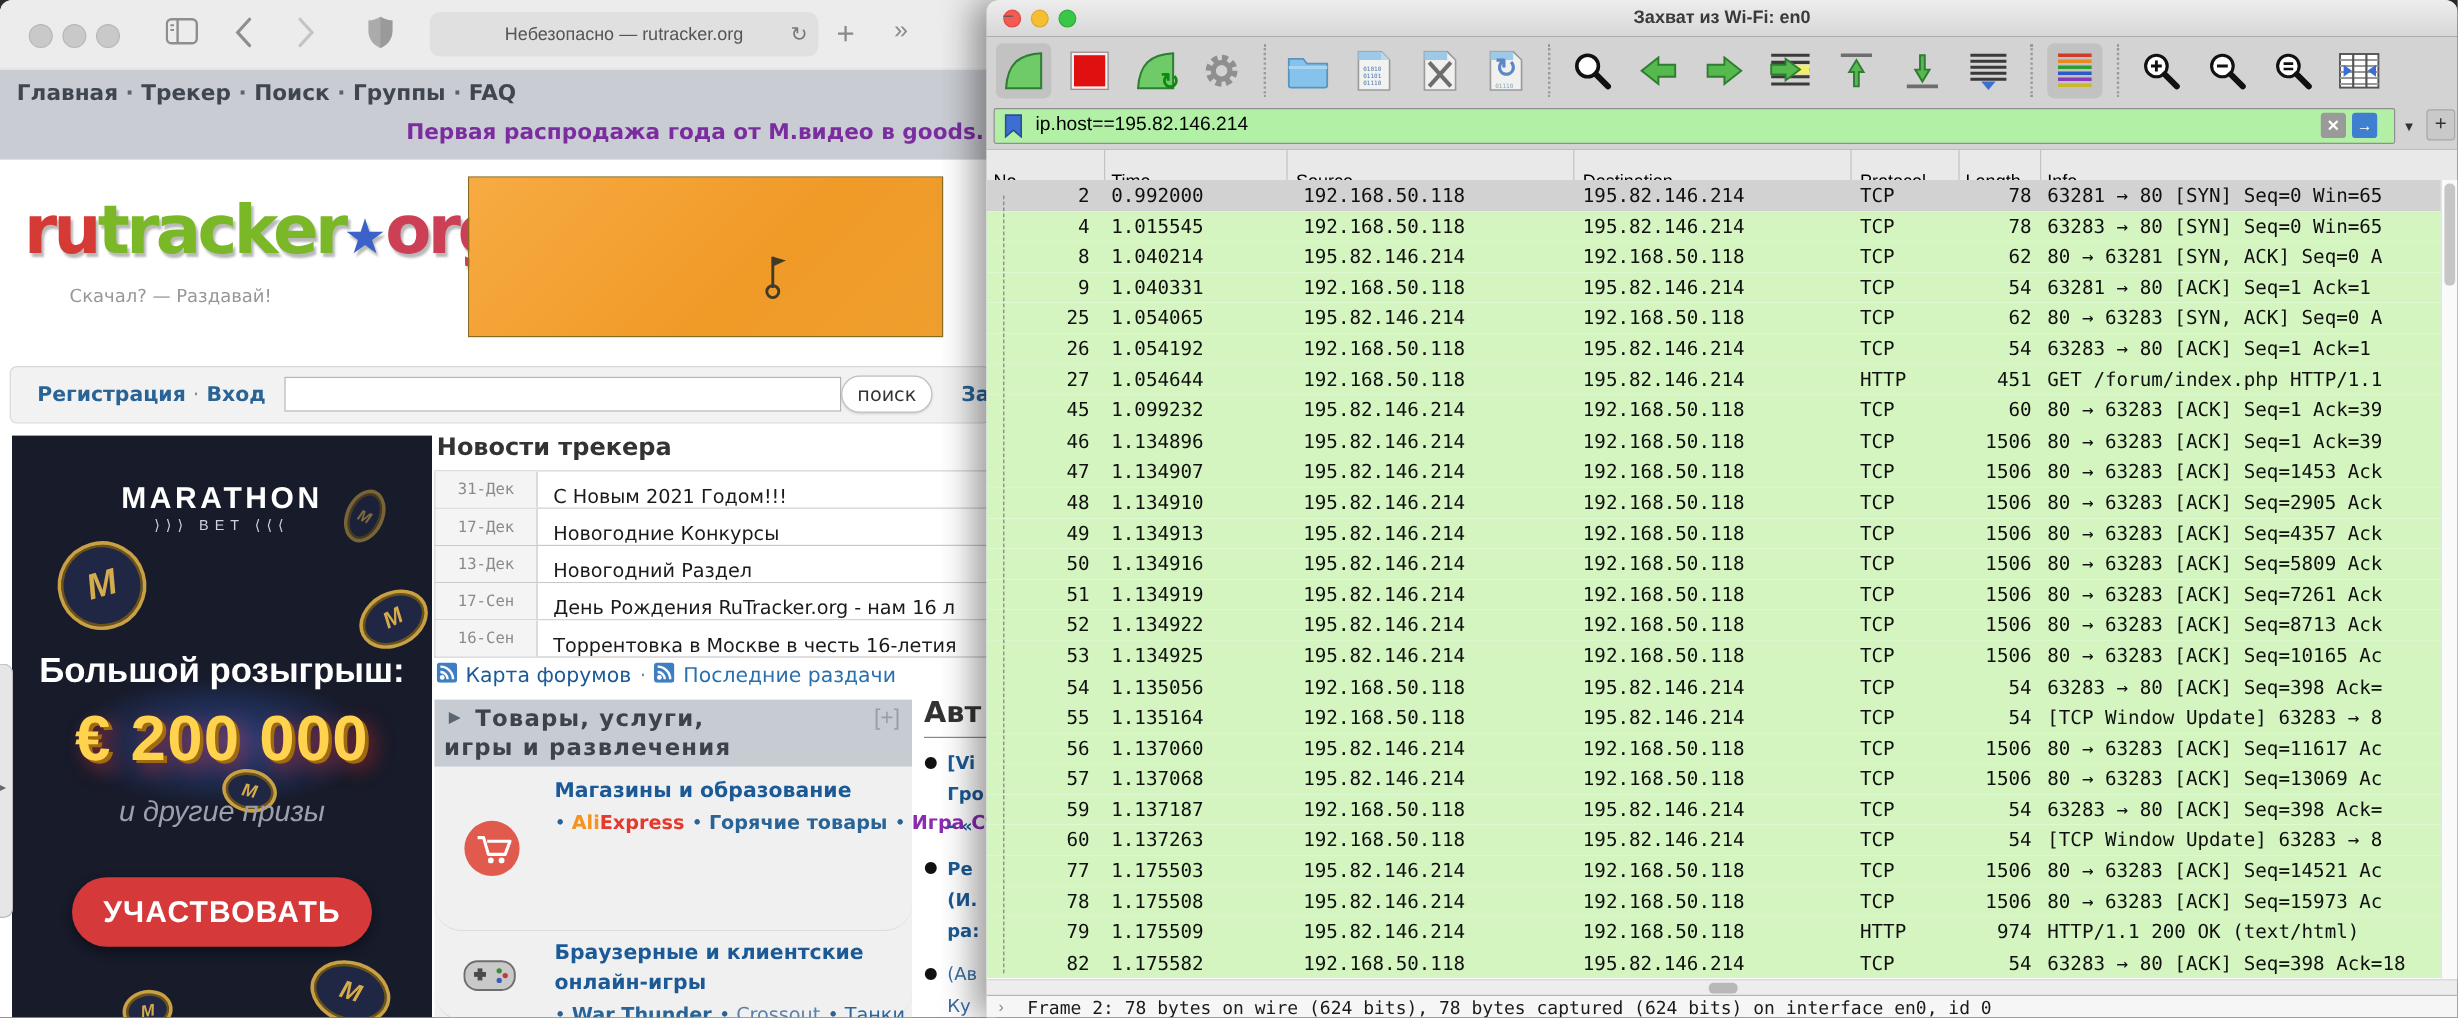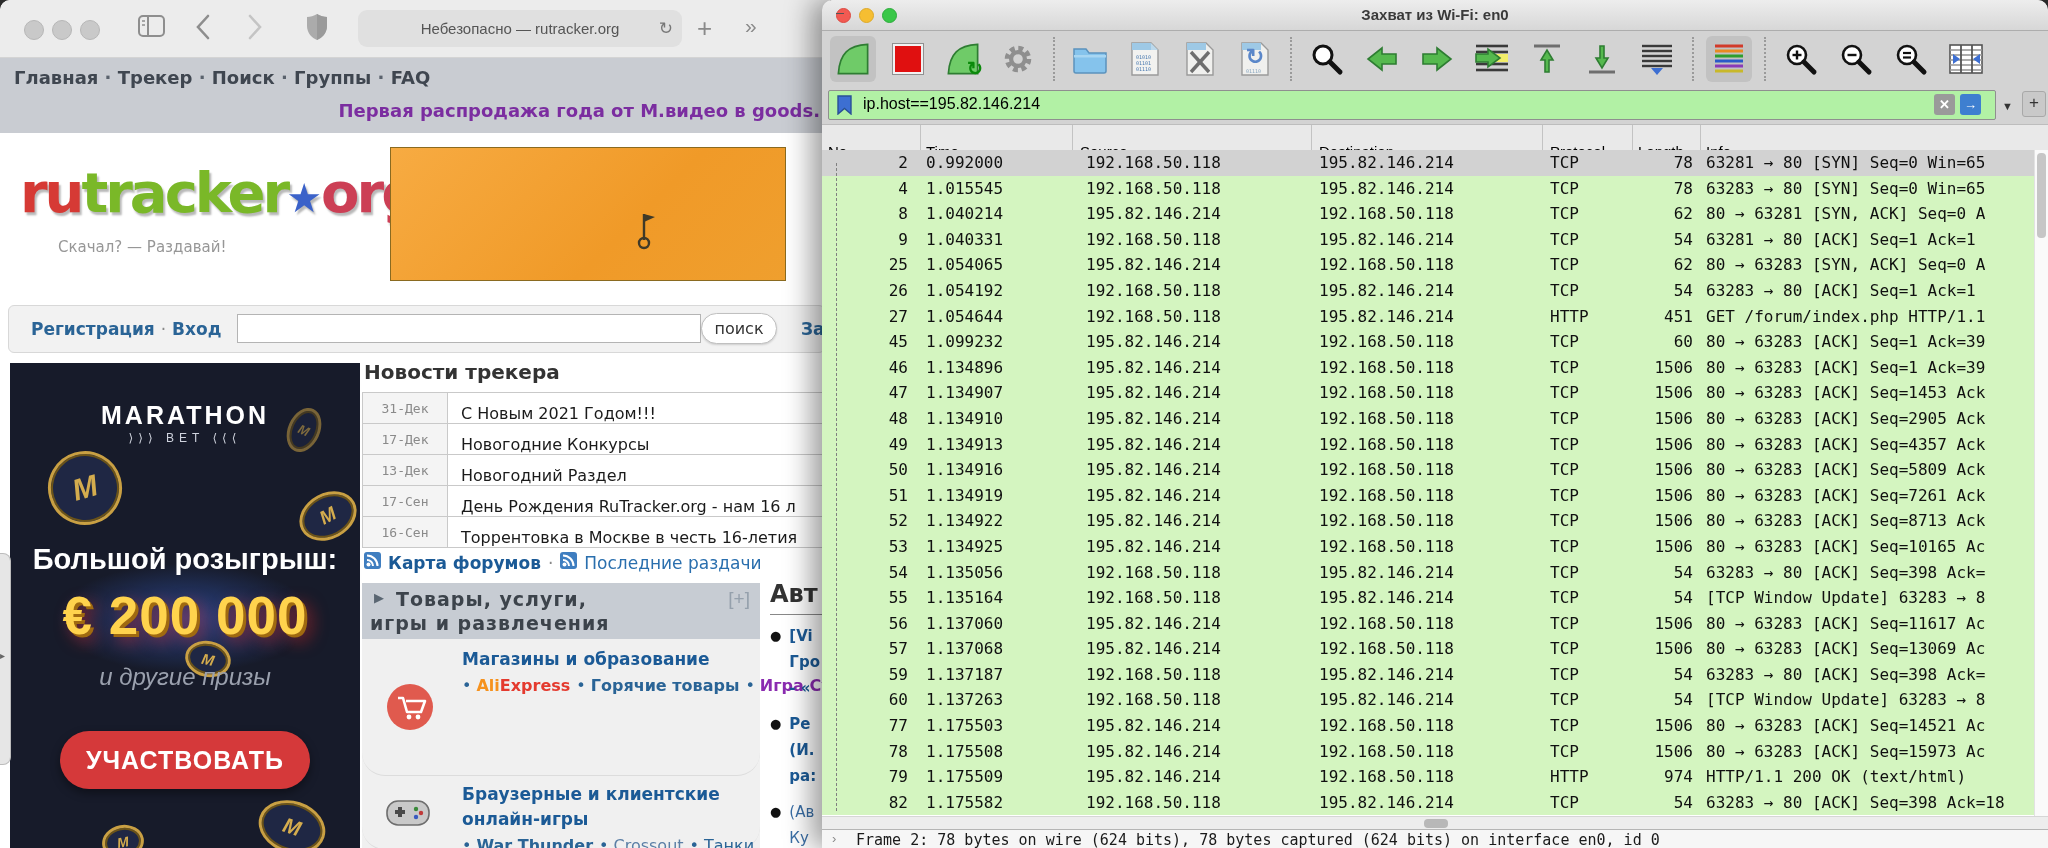--- a/index.html
+++ b/index.html
@@ -56,21 +56,21 @@
   .s-news{position:absolute;left:362px;top:392px;width:468px;border-top:1px solid #c9c9c9;}
   .news-row{height:30px;border-bottom:1px solid #c9c9c9;border-left:1px solid #c9c9c9;
             display:flex;align-items:flex-end;background:#fff;}
   .news-date{width:84px;flex:0 0 84px;height:100%;background:#f4f4f4;color:#8a8a8a;
              border-right:1px solid #c9c9c9;font-family:"DejaVu Sans Mono",monospace;
              font-size:13px;display:flex;align-items:center;justify-content:center;}
   .news-text{padding-left:13px;font-family:"DejaVu Sans",sans-serif;font-size:16px;
              color:#1a1a1a;white-space:nowrap;}
   .s-rsslinks{position:absolute;left:364px;top:552px;font-family:"DejaVu Sans",sans-serif;
               font-size:17px;color:#2a6fae;display:flex;align-items:center;gap:7px;}
-  .rss-bold{font-weight:bold;color:#1b5a96;}
+  .rss-bold{font-weight:normal;color:#1b5a96;}
   .s-fhead{position:absolute;left:362px;top:583px;width:398px;height:56px;background:#c7ccd3;}
   .fh-arrow{position:absolute;left:12px;top:7px;font-size:13px;color:#5a6672;}
   .fh-text{position:absolute;left:34px;top:3px;width:300px;font-family:"DejaVu Sans",sans-serif;
            font-weight:bold;font-size:19px;color:#3c434b;line-height:26px;letter-spacing:1px;}
   .fh-line2{position:absolute;left:8px;top:29px;font-family:"DejaVu Sans",sans-serif;
             font-weight:bold;font-size:19px;color:#3c434b;letter-spacing:1px;}
   .fh-plus{position:absolute;right:10px;top:5px;font-size:19px;color:#95a0ac;}
   .s-forum{position:absolute;left:362px;top:639px;width:398px;height:209px;background:#f0f0f0;}
   .f-row{position:relative;border-bottom:1px solid #dcdcdc;border-radius:23px;}
   .f-icon{position:absolute;left:24px;}

